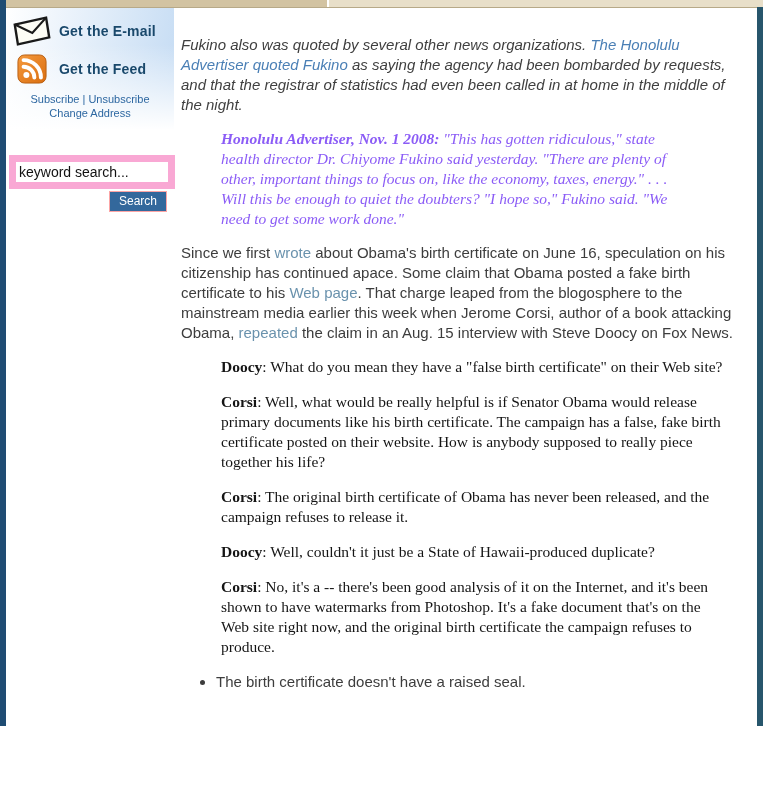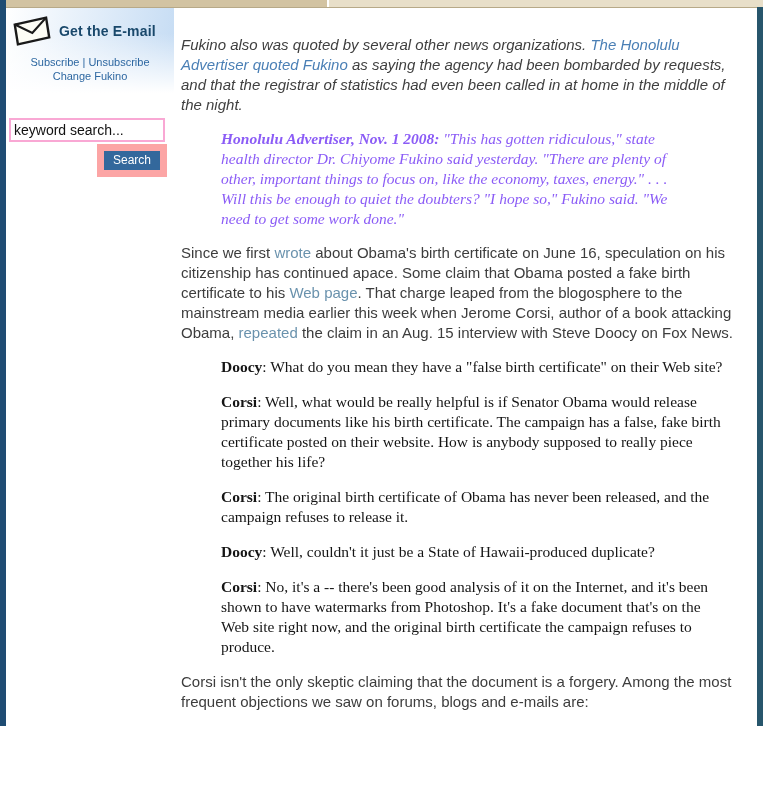--- a/index.html
+++ b/index.html
@@ -26,24 +26,24 @@
       linear-gradient(100deg, #ffffff 0%, #c7ddf4 95%);
   }
   .side-item { display:flex; align-items:center; gap:8px; padding:2px 2px 5px 7px;
     text-decoration:none; cursor:pointer; }
   .side-item .icon { flex:0 0 38px; width:38px; display:flex; justify-content:center; }
   .side-label { font-weight:bold; font-size:14px; line-height:16px; color:#19486b;
     width:106px; letter-spacing:0.2px; }
   .side-links { text-align:center; font-size:11px; line-height:14px; color:#2d67a1; margin-top:3px; }
   .side-links a { color:#2d67a1; text-decoration:none; cursor:pointer; }
   .search-box { margin-top:25px; padding-left:3px; background:#ffffff; }
-  .search-box input { display:block; width:146px; height:18px; border:2px solid #f9a8d4;
+  .search-box input { display:block; width:146px; height:18px; border:7px solid #f9a8d4;
     font-family:"Liberation Sans", sans-serif; font-size:14px; color:#111111; padding:1px 3px; }
   .search-box button { display:block; margin:2px 7px 0 auto; background:#33689c; color:#ffffff;
-    border:7px solid #fca5a5; font-family:"Liberation Sans", sans-serif; font-size:12px;
+    border:1px solid #fca5a5; font-family:"Liberation Sans", sans-serif; font-size:12px;
     padding:2px 9px 3px; cursor:pointer; }
 
   
   .content { position:absolute; left:174px; top:12px; width:583px; padding-top:23px; }
   .content p.sans { margin:0 8px 14px 7px; font-size:15px; line-height:20px; color:#3d3d3d; }
   .content p.ital { font-style:italic; color:#3f3f3f; }
   a.link { color:#6a92ad; text-decoration:none; cursor:pointer; }
   a.link-strong { color:#4a7fb5; text-decoration:none; cursor:pointer; }
   blockquote.quote1 { margin:0 88px 14px 47px; font-family:"Liberation Serif", serif;
     font-style:italic; font-size:15.5px; line-height:20px; color:#8b5cf6; }
@@ -73,30 +73,47 @@
           <svg width="38" height="32" viewBox="0 0 38 32">
             <g transform="rotate(-9 19 16)">
               <polygon points="3,7 35,5 35,25 3,27" fill="#fdfdf5" stroke="#1a1a1a" stroke-width="2.4"></polygon>
               <polyline points="3,7 19,18 35,5" fill="none" stroke="#1a1a1a" stroke-width="2.2"></polyline>
             </g>
           </svg>
         </span>
         <span class="side-label">Get the E-mail</span>
       </a>
 
+      <a class="side-item">
+        <span class="icon">
+          <svg width="30" height="30" viewBox="0 0 32 32">
+            <defs>
+              <linearGradient id="fg" x1="0" y1="0" x2="1" y2="1">
+                <stop offset="0" stop-color="#f59a3e"></stop>
+                  <stop offset="1" stop-color="#d96e10"></stop>
+              </linearGradient>
+            </defs>
+            <rect x="1" y="1" width="30" height="30" rx="7" fill="url(#fg)" stroke="#b65d10"></rect>
+            <circle cx="10" cy="22.5" r="3.2" fill="#ffffff"></circle>
+            <path d="M7 13.5 a11.5 11.5 0 0 1 11.5 11.5" stroke="#ffffff" stroke-width="4.2" fill="none" stroke-linecap="round"></path>
+            <path d="M7 6.5 a18.5 18.5 0 0 1 18.5 18.5" stroke="#ffffff" stroke-width="4.2" fill="none" stroke-linecap="round"></path>
+          </svg>
+        </span>
+        <span class="side-label">Get the Feed</span>
+      </a>
 
 
       <div class="side-links">
         <div>
           <a>Subscribe</a>
           <span>|</span>
           <a>Unsubscribe</a>
         </div>
         <div>
-          <a>Change Fukino</a>
+          <a>Change Address</a>
         </div>
       </div>
     </div>
 
     <div class="search-box">
       <input type="text" value="keyword search..." style="">
       <button>Search</button>
     </div>
   </aside>
 
@@ -110,20 +127,19 @@
     <p class="sans"><span>Since we first </span><a class="link">wrote</a><span> about Obama's birth certificate on June 16, speculation on his citizenship has continued apace. Some claim that Obama posted a fake birth certificate to his </span><a class="link">Web page</a><span>. That charge leaped from the blogosphere to the mainstream media earlier this week when Jerome Corsi, author of a book attacking Obama, </span><a class="link">repeated</a><span> the claim in an Aug. 15 interview with Steve Doocy on Fox News.</span></p>
 
     <div class="qa">
       <p><b>Doocy</b><span>: What do you mean they have a "false birth certificate" on their Web site?</span></p>
       <p><b>Corsi</b><span>: Well, what would be really helpful is if Senator Obama would release primary documents like his birth certificate. The campaign has a false, fake birth certificate posted on their website. How is anybody supposed to really piece together his life?</span></p>
       <p><b>Corsi</b><span>: The original birth certificate of Obama has never been released, and the campaign refuses to release it.</span></p>
       <p><b>Doocy</b><span>: Well, couldn't it just be a State of Hawaii-produced duplicate?</span></p>
       <p><b>Corsi</b><span>: No, it's a -- there's been good analysis of it on the Internet, and it's been shown to have watermarks from Photoshop. It's a fake document that's on the Web site right now, and the original birth certificate the campaign refuses to produce.</span></p>
     </div>
 
-    <p class="sans">Corsi isn't the only skeptic claiming that the document is a forgery. Among the most frequent objections we saw on forums, blogs and e-mails are:</p>
 
     <ul class="objections">
       <li>The birth certificate doesn't have a raised seal.</li>
     </ul>
 
   </main>
 </div>
 
 </body></html>

